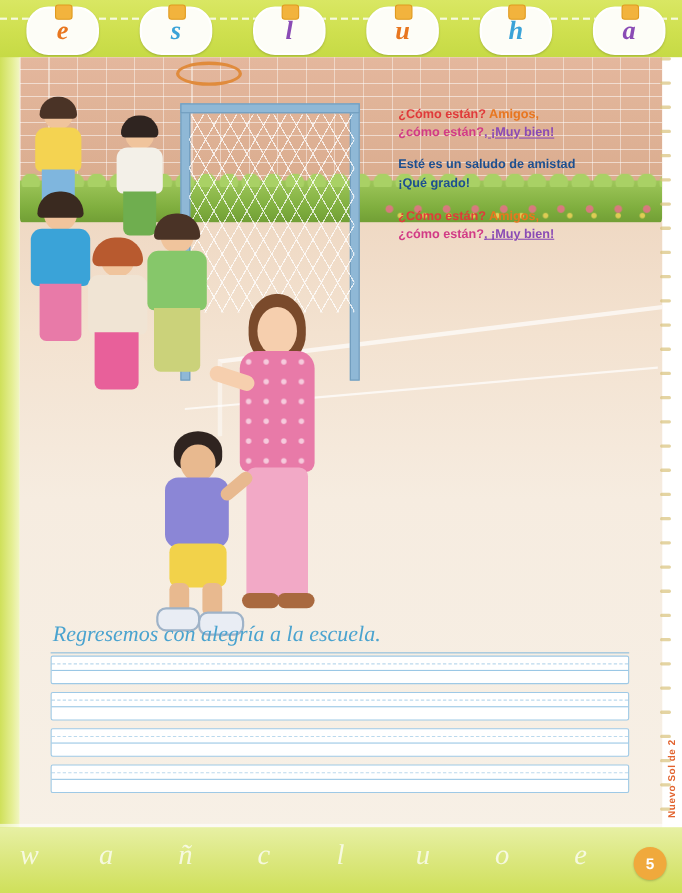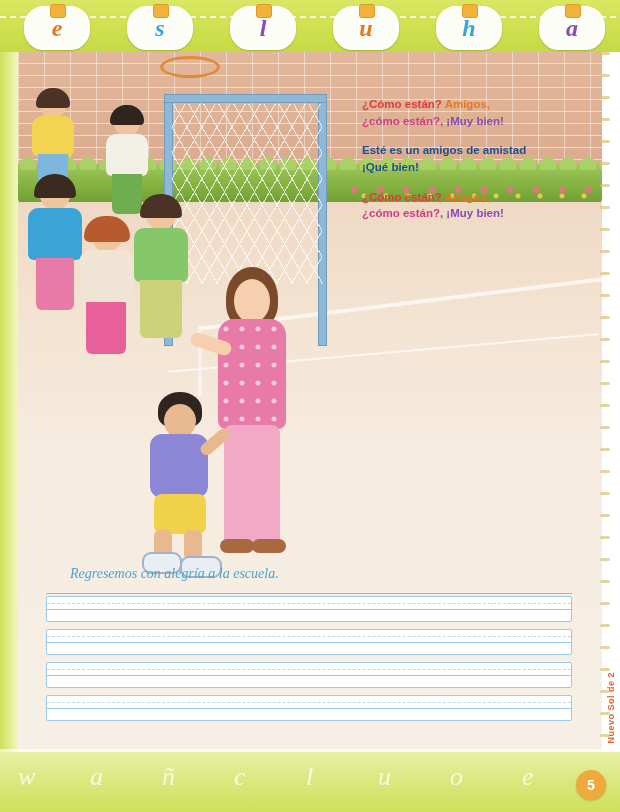--- a/index.html
+++ b/index.html
@@ -143,21 +143,21 @@
 
   
   .song{
     position:absolute;left:362px;top:96px;width:228px;
     font-weight:700;font-size:11.5px;line-height:1.45;
   }
   .song p{margin:0 0 13px 0;}
   .c-red{color:#e03a3a;}
   .c-blue{color:#1d4f8f;}
   .c-orange{color:#e8761f;margin-top:14px;}
-  .c-purple{color:#8a4bb5;}
+  .c-purple{color:#8a4bb5;text-decoration:underline;}
   .c-magenta{color:#d23b86;}
 
   
   .write-block{position:absolute;}
   .ruled{
     position:relative;width:100%;
     background:#ffffff;
     border:1px solid #f0c9a0;
     border-radius:2px;
     margin-bottom:7px;
@@ -188,21 +188,21 @@
   #block-orange .hdr{height:30px;position:relative;}
   #block-orange .hdr .script{position:absolute;left:2px;top:2px;}
   #block-orange .hdr:after{
     content:"";position:absolute;left:0;right:0;bottom:2px;height:1px;background:rgba(244,180,120,.8);
   }
   #block-orange .ruled{height:26px;}
 
   
   #block-blue{left:46px;top:564px;width:526px;}
   #block-blue .hdr{height:32px;position:relative;}
-  #block-blue .hdr .script{position:absolute;left:24px;top:2px;font-size:14px;}
+  #block-blue .hdr .script{position:absolute;left:2px;top:2px;font-size:20px;}
   #block-blue .hdr:after{
     content:"";position:absolute;left:0;right:0;bottom:2px;height:1px;background:rgba(120,180,220,.85);
   }
   #block-blue .ruled{height:26px;}
 
   
   .spiral{
     position:absolute;right:10px;top:52px;width:10px;height:700px;
   }
   .spiral i{
@@ -346,22 +346,22 @@
       <div class="b-shoe2"></div>
     </div>
   </div>
 
   <div class="song">
     <p>
       <span class="c-red">¿Cómo están?</span><span class="c-orange"> Amigos,</span><br>
       <span class="c-magenta">¿cómo están?</span><span class="c-purple">, ¡Muy bien!</span>
     </p>
     <p>
-      <span class="c-blue">Esté es un amigos de amistad</span><br>
-      <span class="c-blue">¡Qué bien!</span>
+      <span class="c-blue">Esté es un saludo de amistad</span><br>
+      <span class="c-blue">¡Qué grado!</span>
     </p>
     <p>
       <span class="c-red">¿Cómo están?</span><span class="c-orange"> Amigos,</span><br>
       <span class="c-magenta">¿cómo están?</span><span class="c-purple">, ¡Muy bien!</span>
     </p>
   </div>
 
 
   <div class="write-block" id="block-blue">
     <div class="hdr">

